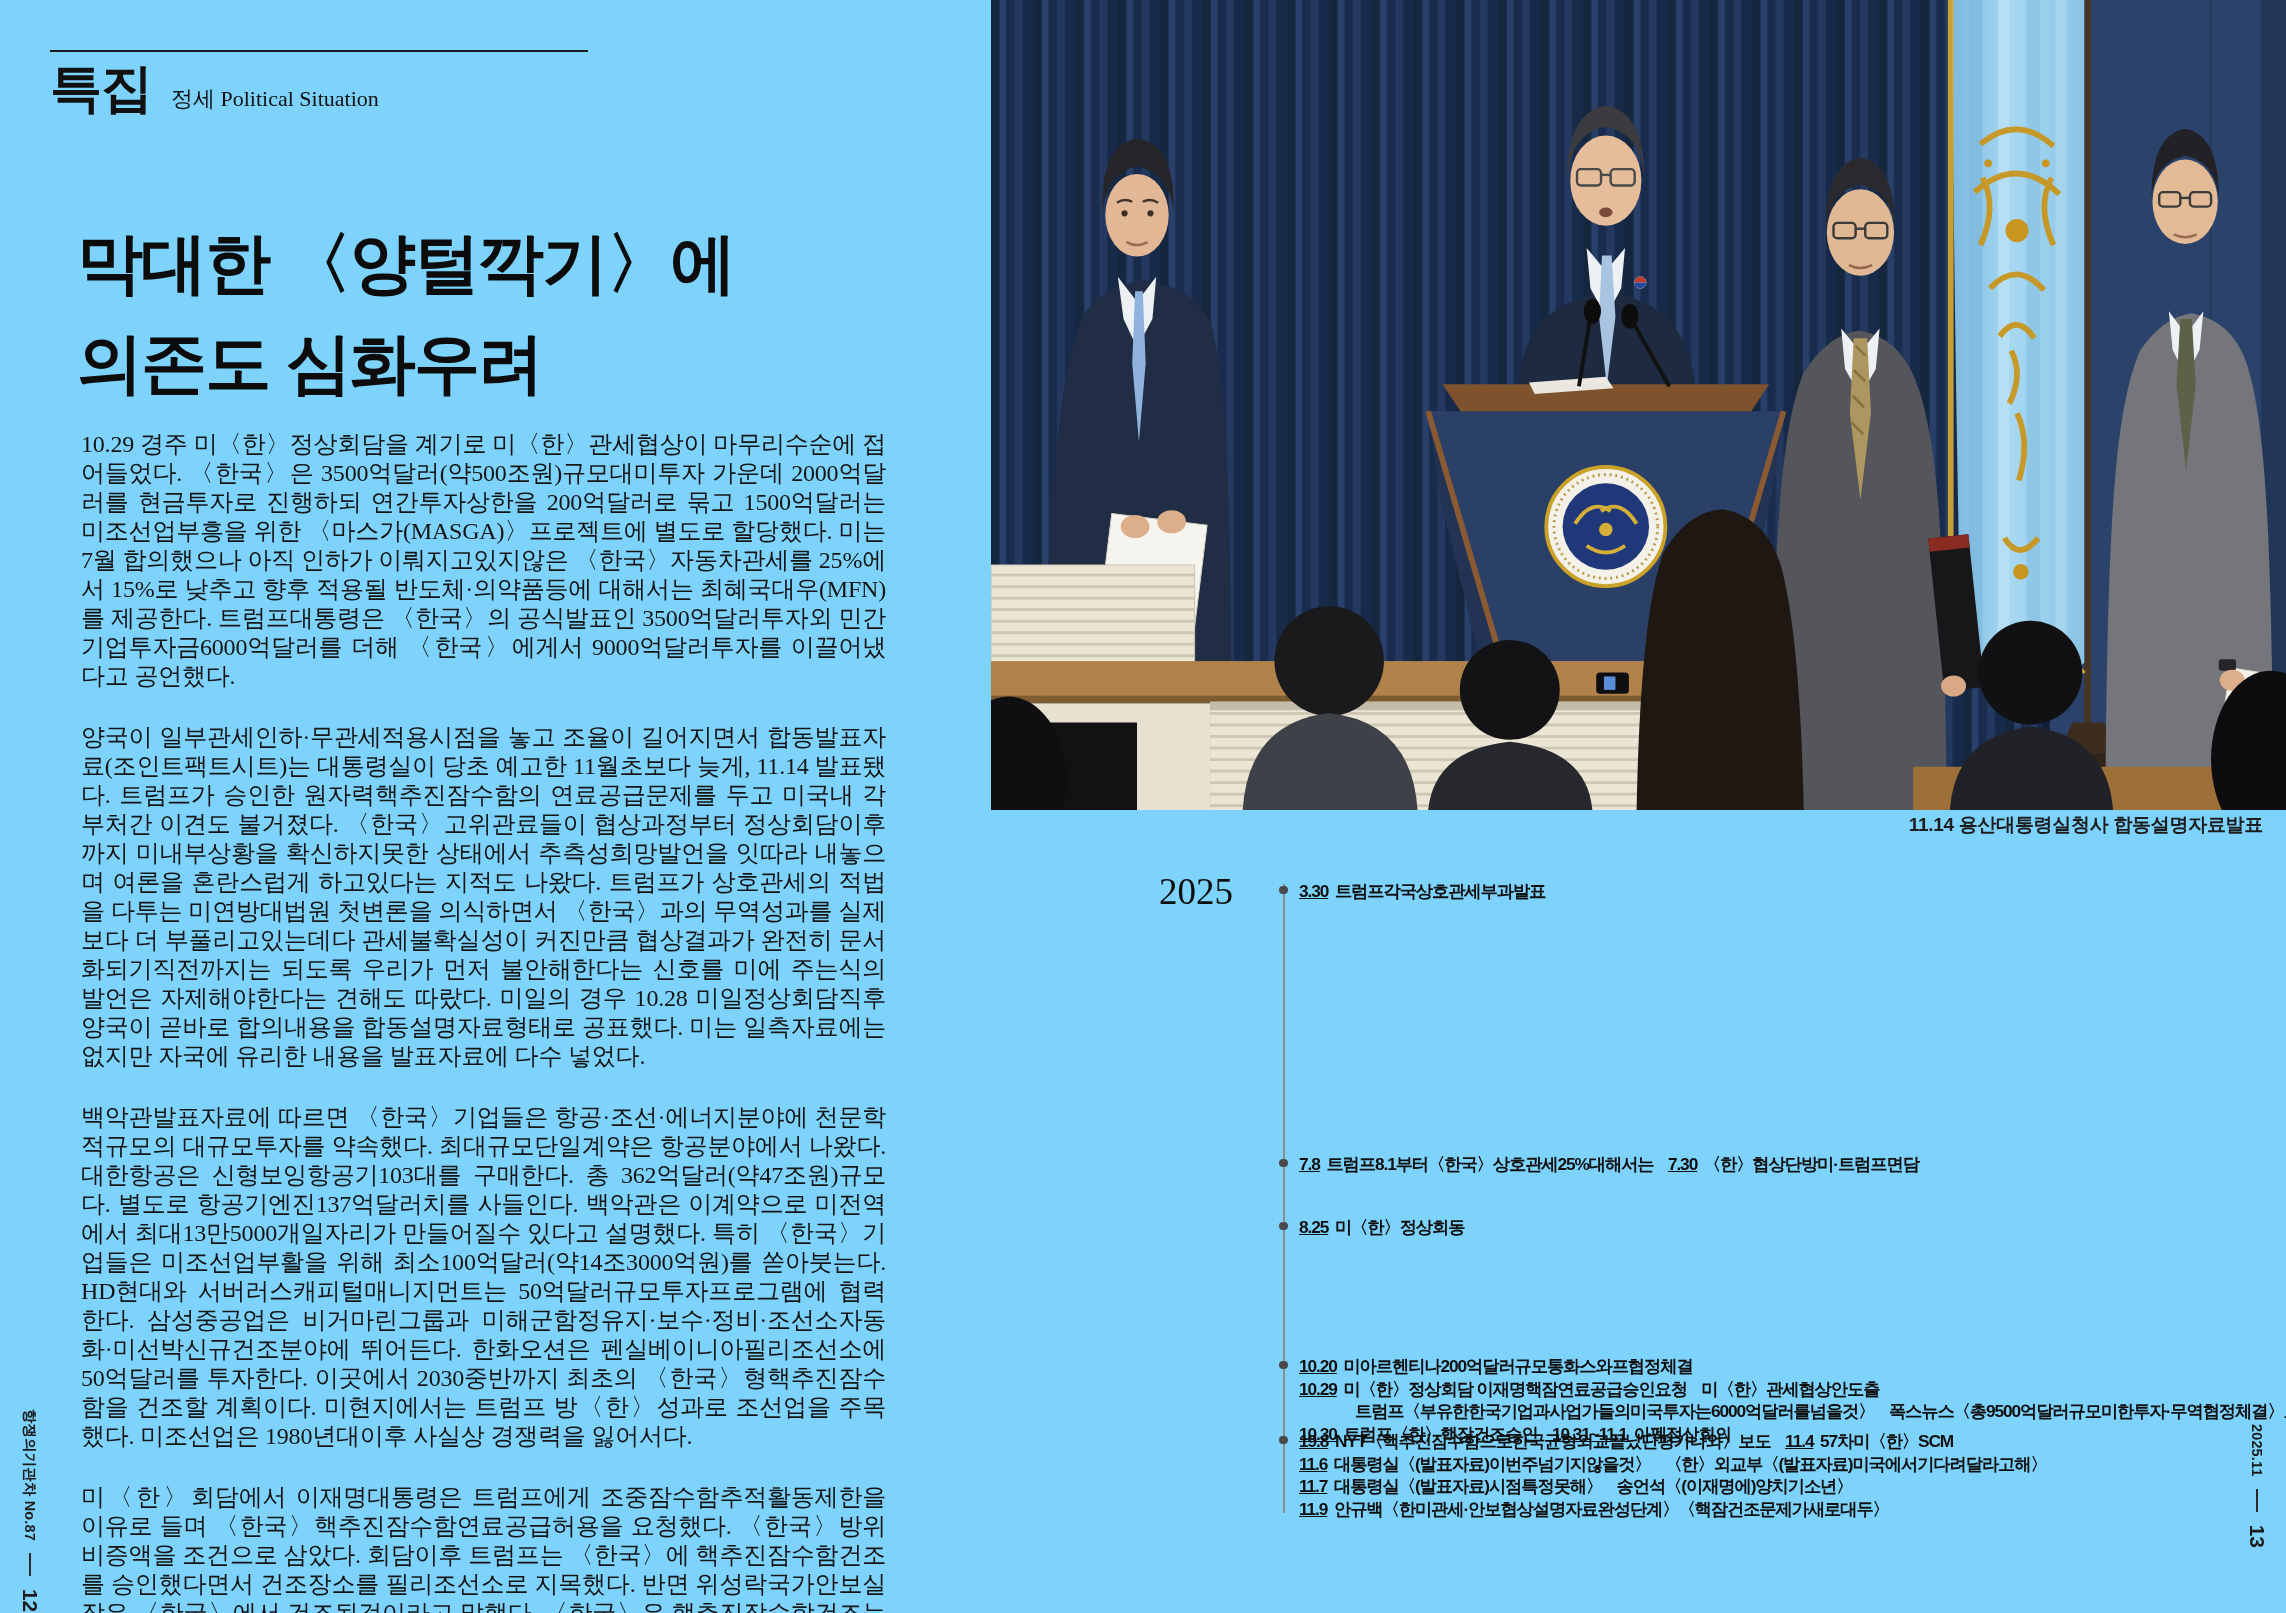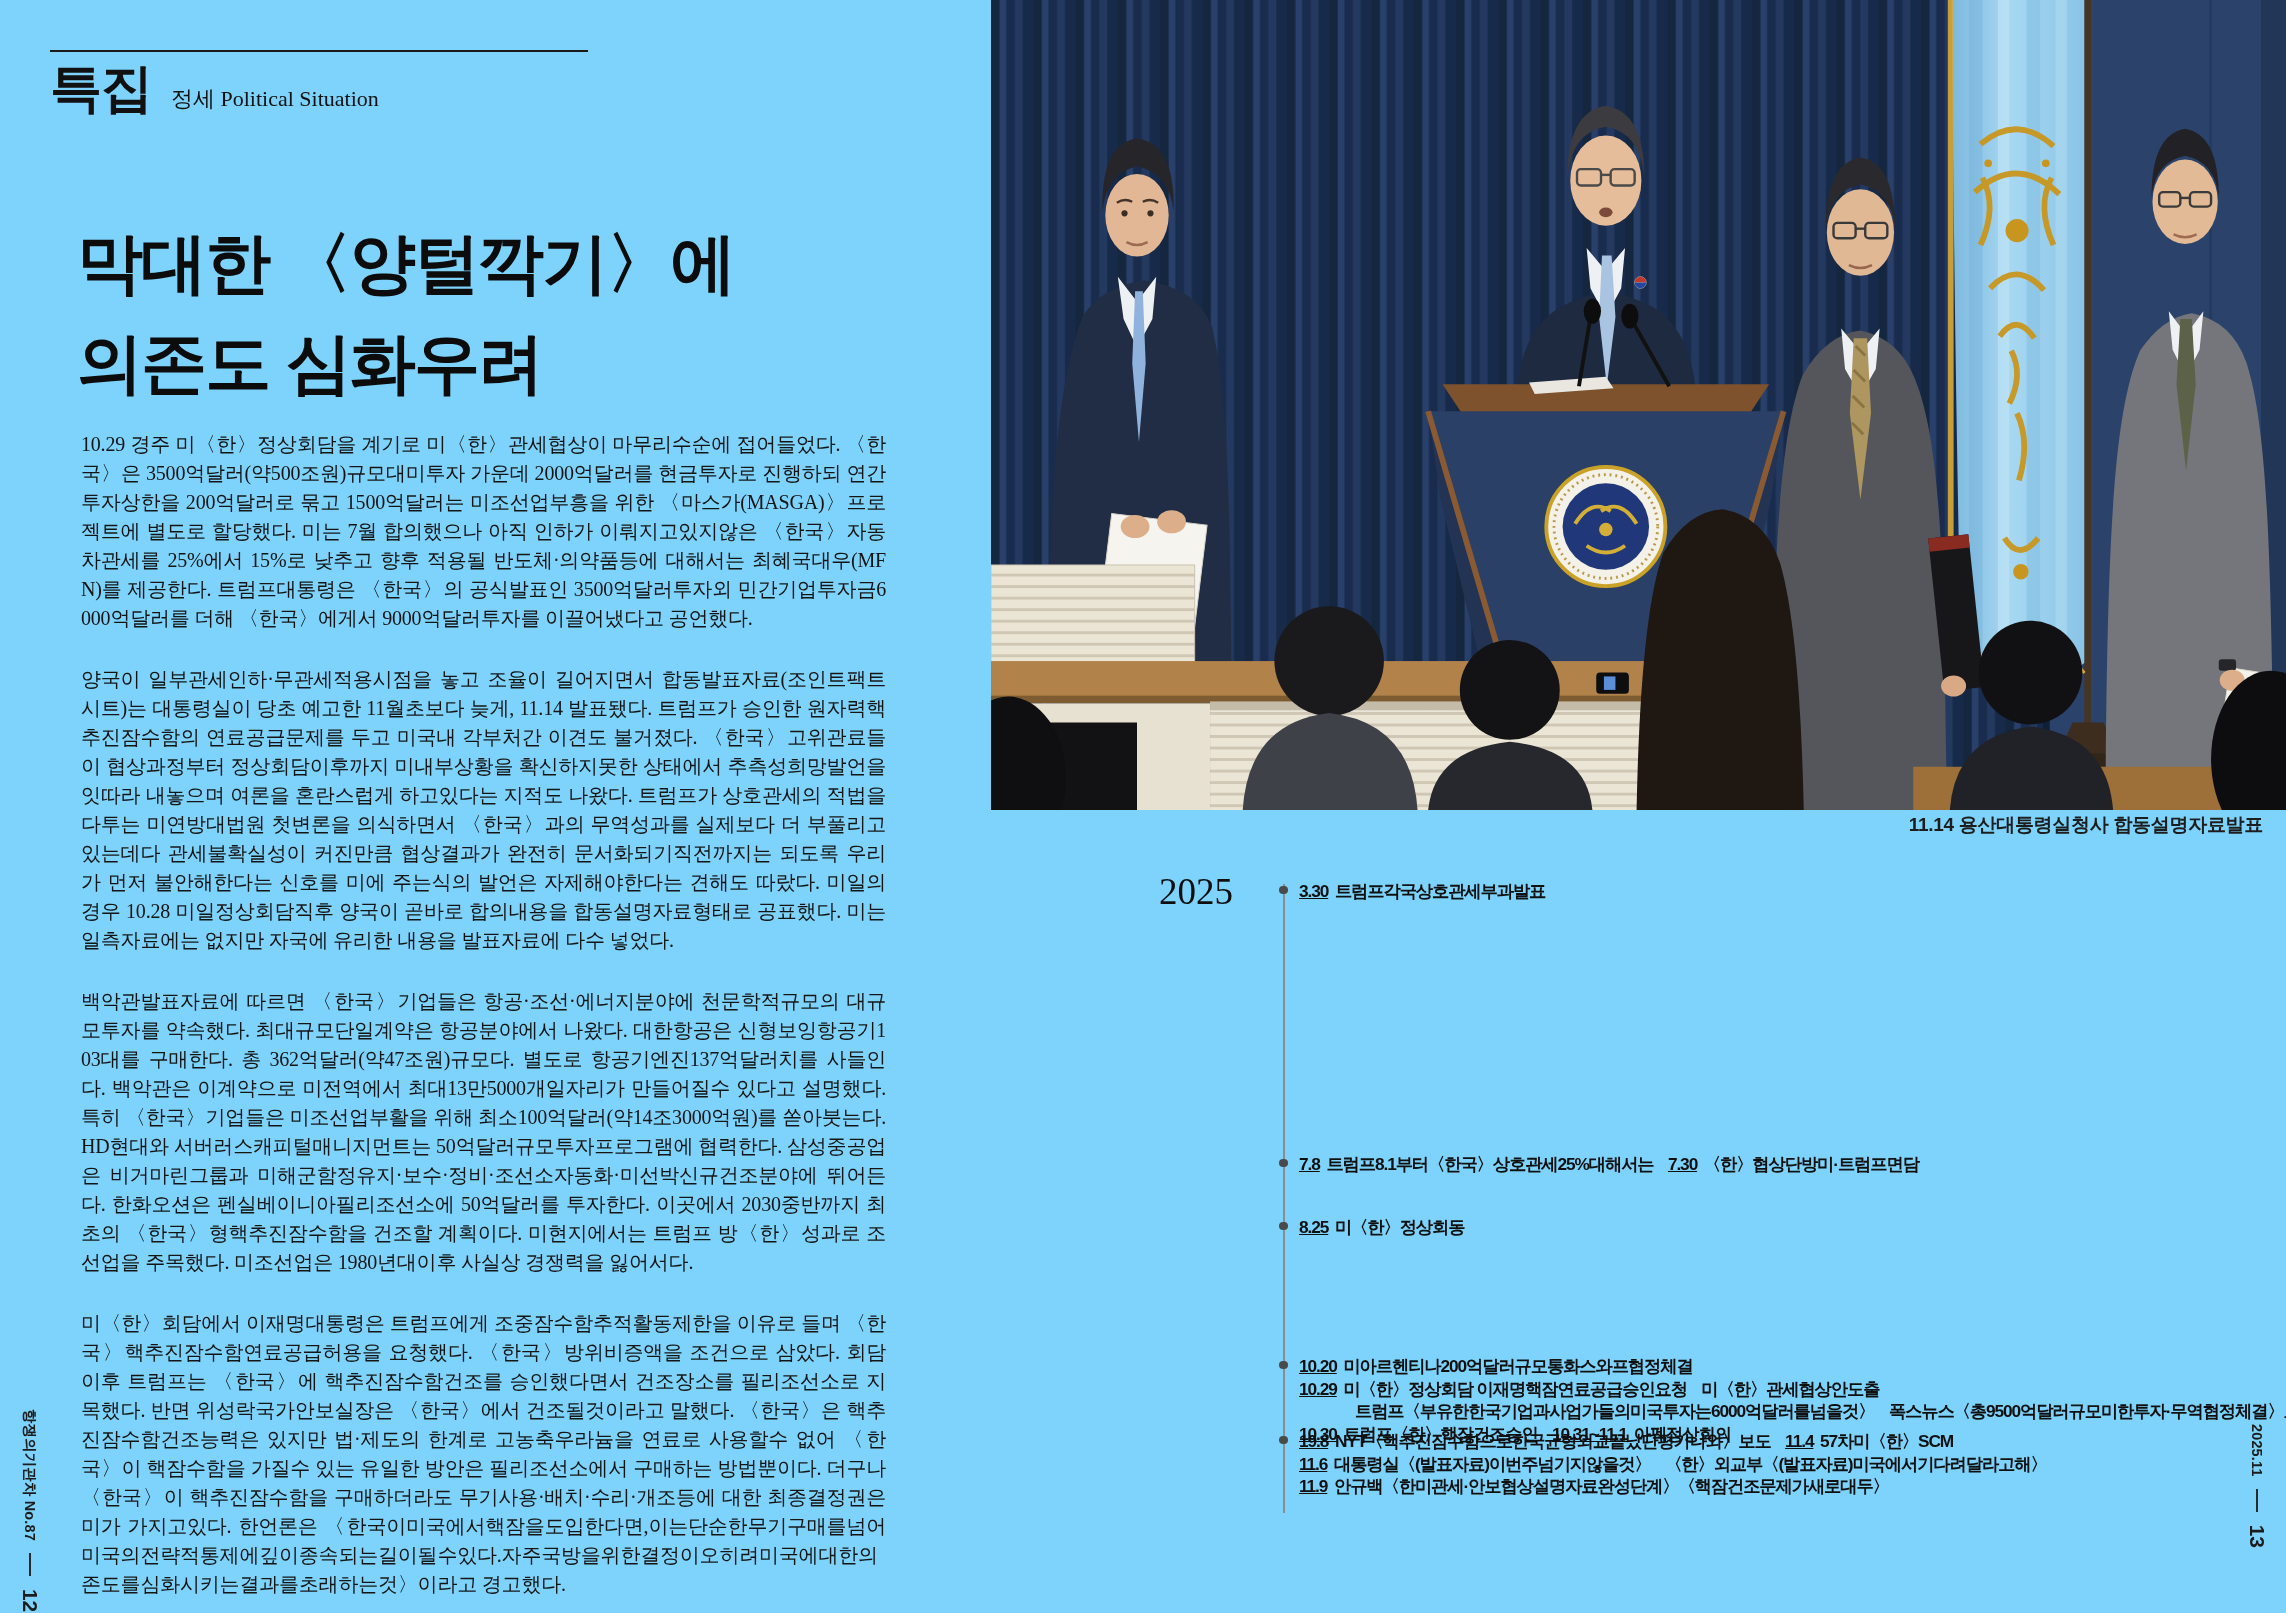--- a/index.html
+++ b/index.html
@@ -6,21 +6,21 @@
   .spread{position:relative;width:2286px;height:1614px;background:#7dd3fc;overflow:hidden;
           font-family:"Liberation Serif","DejaVu Serif",serif;color:#111;}
   
   .top-rule{position:absolute;left:50px;top:50px;width:538px;height:1.9px;background:#1a1a1a;}
   .section-head{position:absolute;left:50px;top:63px;display:flex;align-items:flex-end;gap:19px;}
   .section-tag{font-size:52px;font-weight:bold;letter-spacing:-1px;line-height:1;}
   .section-kicker{font-size:22px;line-height:1;padding-bottom:4.8px;letter-spacing:0;}
   .headline{position:absolute;left:77px;top:213px;font-family:"Liberation Sans","DejaVu Sans",sans-serif;
             font-weight:bold;font-size:66px;line-height:100px;letter-spacing:-1.9px;color:#0c0c0c;white-space:nowrap;}
   .body-col{position:absolute;left:81px;top:430px;width:805px;}
-  .para{margin:0 0 32px 0;font-size:20px;line-height:29px;text-align:justify;
+  .para{margin:0 0 32px 0;font-size:24px;line-height:29px;text-align:justify;
         word-break:break-all;letter-spacing:-0.2px;color:#141414;}
   
   .spine{position:absolute;left:0;top:0;}
   .spine-row{display:flex;align-items:center;gap:12.5px;transform-origin:top left;
              font-family:"Liberation Sans","DejaVu Sans",sans-serif;font-weight:bold;color:#1c1c1c;}
   .spine-label{font-size:14.4px;letter-spacing:0.2px;white-space:nowrap;}
   .spine-line{width:23px;height:1.9px;background:#2a2a2a;}
   .spine-num{font-size:21px;}
   
   .photo-wrap{position:absolute;left:991px;top:0;width:1295px;height:810px;overflow:hidden;}
@@ -258,20 +258,21 @@
         <span class="tl-dot"></span>
         <div class="tl-line"><span class="seg"><span class="tl-date">10.20</span><span class="tl-text">미아르헨티나200억달러규모통화스와프협정체결</span></span></div>
         <div class="tl-line"><span class="seg"><span class="tl-date">10.29</span><span class="tl-text">미〈한〉정상회담 이재명핵잠연료공급승인요청</span></span><span class="seg"><span class="tl-text">미〈한〉관세협상안도출</span></span></div>
         <div class="tl-line tl-cont"><span class="seg"><span class="tl-text">트럼프〈부유한한국기업과사업가들의미국투자는6000억달러를넘을것〉</span></span><span class="seg"><span class="tl-text">폭스뉴스〈총9500억달러규모미한투자·무역협정체결〉보도</span></span></div>
         <div class="tl-line"><span class="seg"><span class="tl-date">10.30</span><span class="tl-text">트럼프〈한〉핵잠건조승인</span></span><span class="seg"><span class="tl-date">10.31~11.1</span><span class="tl-text">아펙정상회의</span></span></div>
       </div>
       <div class="tl-group" style="top: 1430px;">
         <span class="tl-dot"></span>
         <div class="tl-line"><span class="seg"><span class="tl-date">19.8</span><span class="tl-text">NYT〈핵추진잠수함으로한국균형외교끝났단평가나와〉보도</span></span><span class="seg"><span class="tl-date">11.4</span><span class="tl-text">57차미〈한〉SCM</span></span></div>
         <div class="tl-line"><span class="seg"><span class="tl-date">11.6</span><span class="tl-text">대통령실〈(발표자료)이번주넘기지않을것〉</span></span><span class="seg"><span class="tl-text">〈한〉외교부〈(발표자료)미국에서기다려달라고해〉</span></span></div>
+        <div class="tl-line"><span class="seg"><span class="tl-date">11.7</span><span class="tl-text">대통령실〈(발표자료)시점특정못해〉</span></span><span class="seg"><span class="tl-text">송언석〈(이재명에)양치기소년〉</span></span></div>
         <div class="tl-line"><span class="seg"><span class="tl-date">11.9</span><span class="tl-text">안규백〈한미관세·안보협상설명자료완성단계〉〈핵잠건조문제가새로대두〉</span></span></div>
       </div>
     </div>
 
   <div class="spine">
     <div class="spine-row" style="transform:translateX(2269px) translateY(1424px) rotate(90deg);">
       <span class="spine-label">2025.11</span>
       <span class="spine-line"></span>
       <span class="spine-num">13</span>
     </div>

